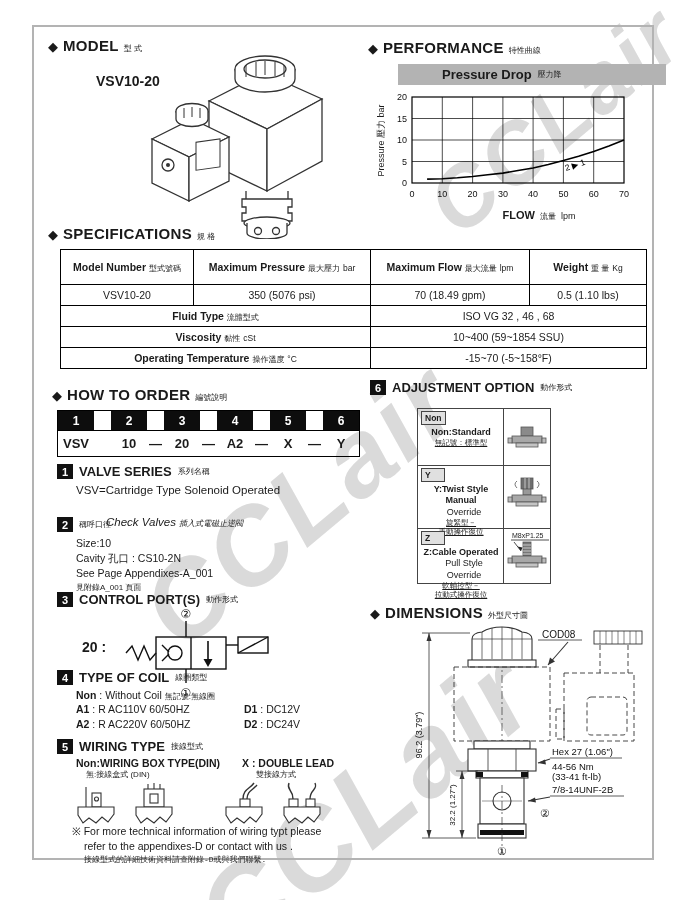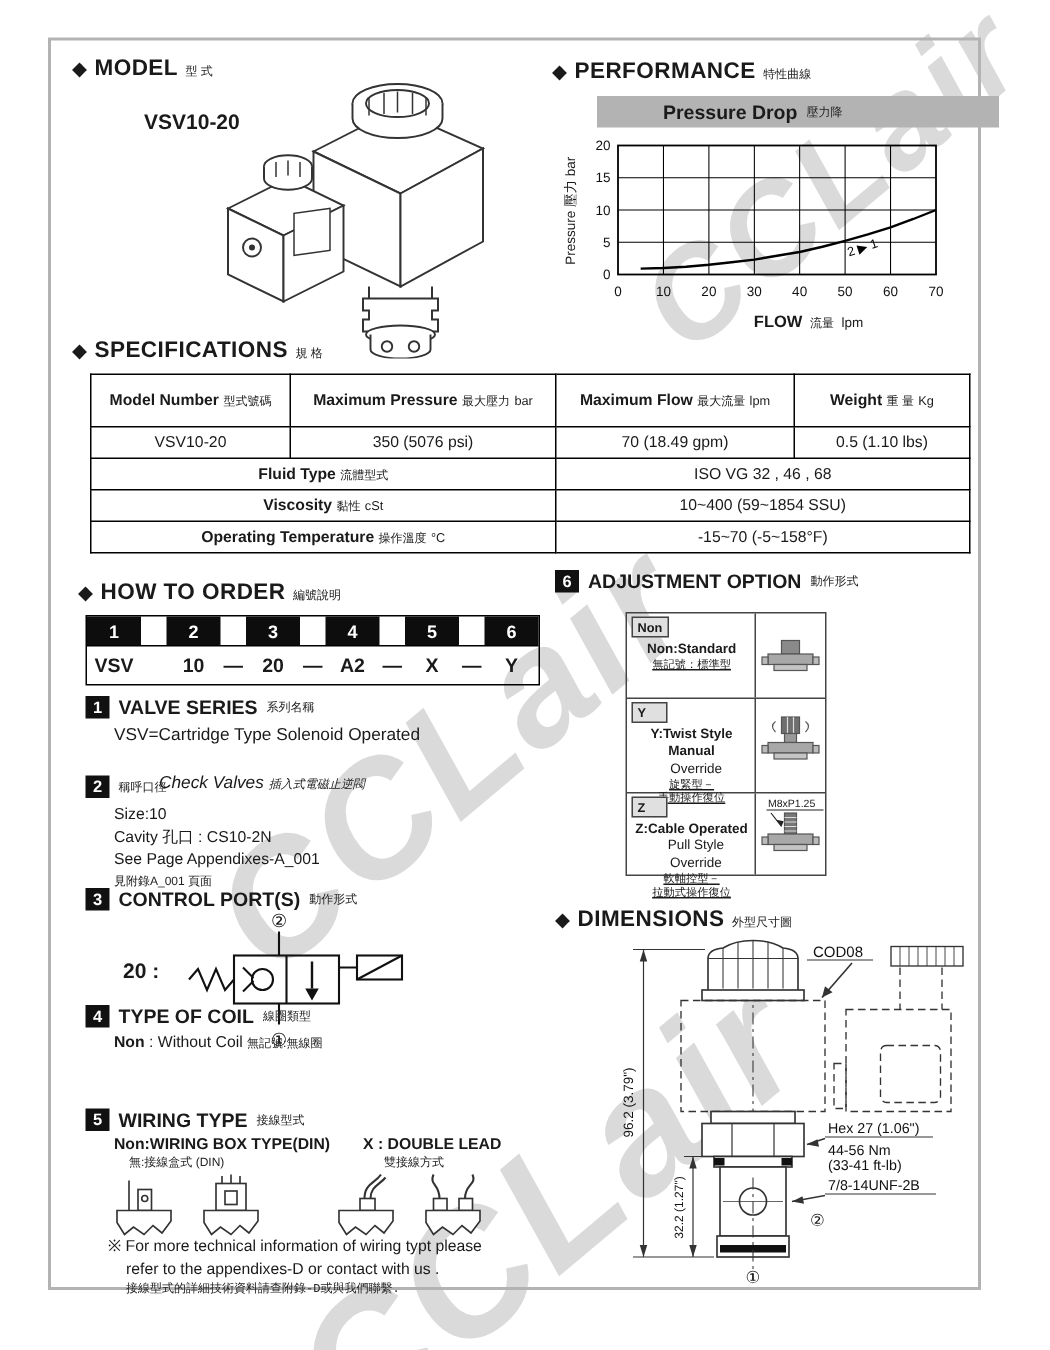--- a/index.html
+++ b/index.html
@@ -267,20 +267,26 @@
     <div class="abs nsec-h" style="left:23px;top:643px;">
       <span class="numbox">4</span>
       <span class="nsec-title">TYPE OF COIL</span>
       <span class="cn">線圈類型</span>
     </div>
     <div class="abs small-txt" style="left:42px;top:661px;">
       <span class="b">Non</span>
       <span>: Without Coil</span>
       <span class="cn">無記號:無線圈</span>
     </div>
+    <div class="abs small-txt" style="left:42px;top:675px;display:grid;grid-template-columns:168px 100px;">
+      <div><span class="b">A1</span> <span>: R AC110V  60/50HZ</span></div>
+      <div><span class="b">D1</span> <span>: DC12V</span></div>
+      <div><span class="b">A2</span> <span>: R AC220V  60/50HZ</span></div>
+      <div><span class="b">D2</span> <span>: DC24V</span></div>
+    </div>
 
     <div class="abs nsec-h" style="left:23px;top:712px;">
       <span class="numbox">5</span>
       <span class="nsec-title">WIRING TYPE</span>
       <span class="cn">接線型式</span>
     </div>
     <div class="abs small-txt b" style="left:42px;top:729px;">Non:WIRING BOX TYPE(DIN)</div>
     <div class="abs cn" style="left:52px;top:742px;">無:接線盒式 (DIN)</div>
     <div class="abs small-txt b" style="left:208px;top:729px;">X : DOUBLE LEAD</div>
     <div class="abs cn" style="left:222px;top:742px;">雙接線方式</div>

